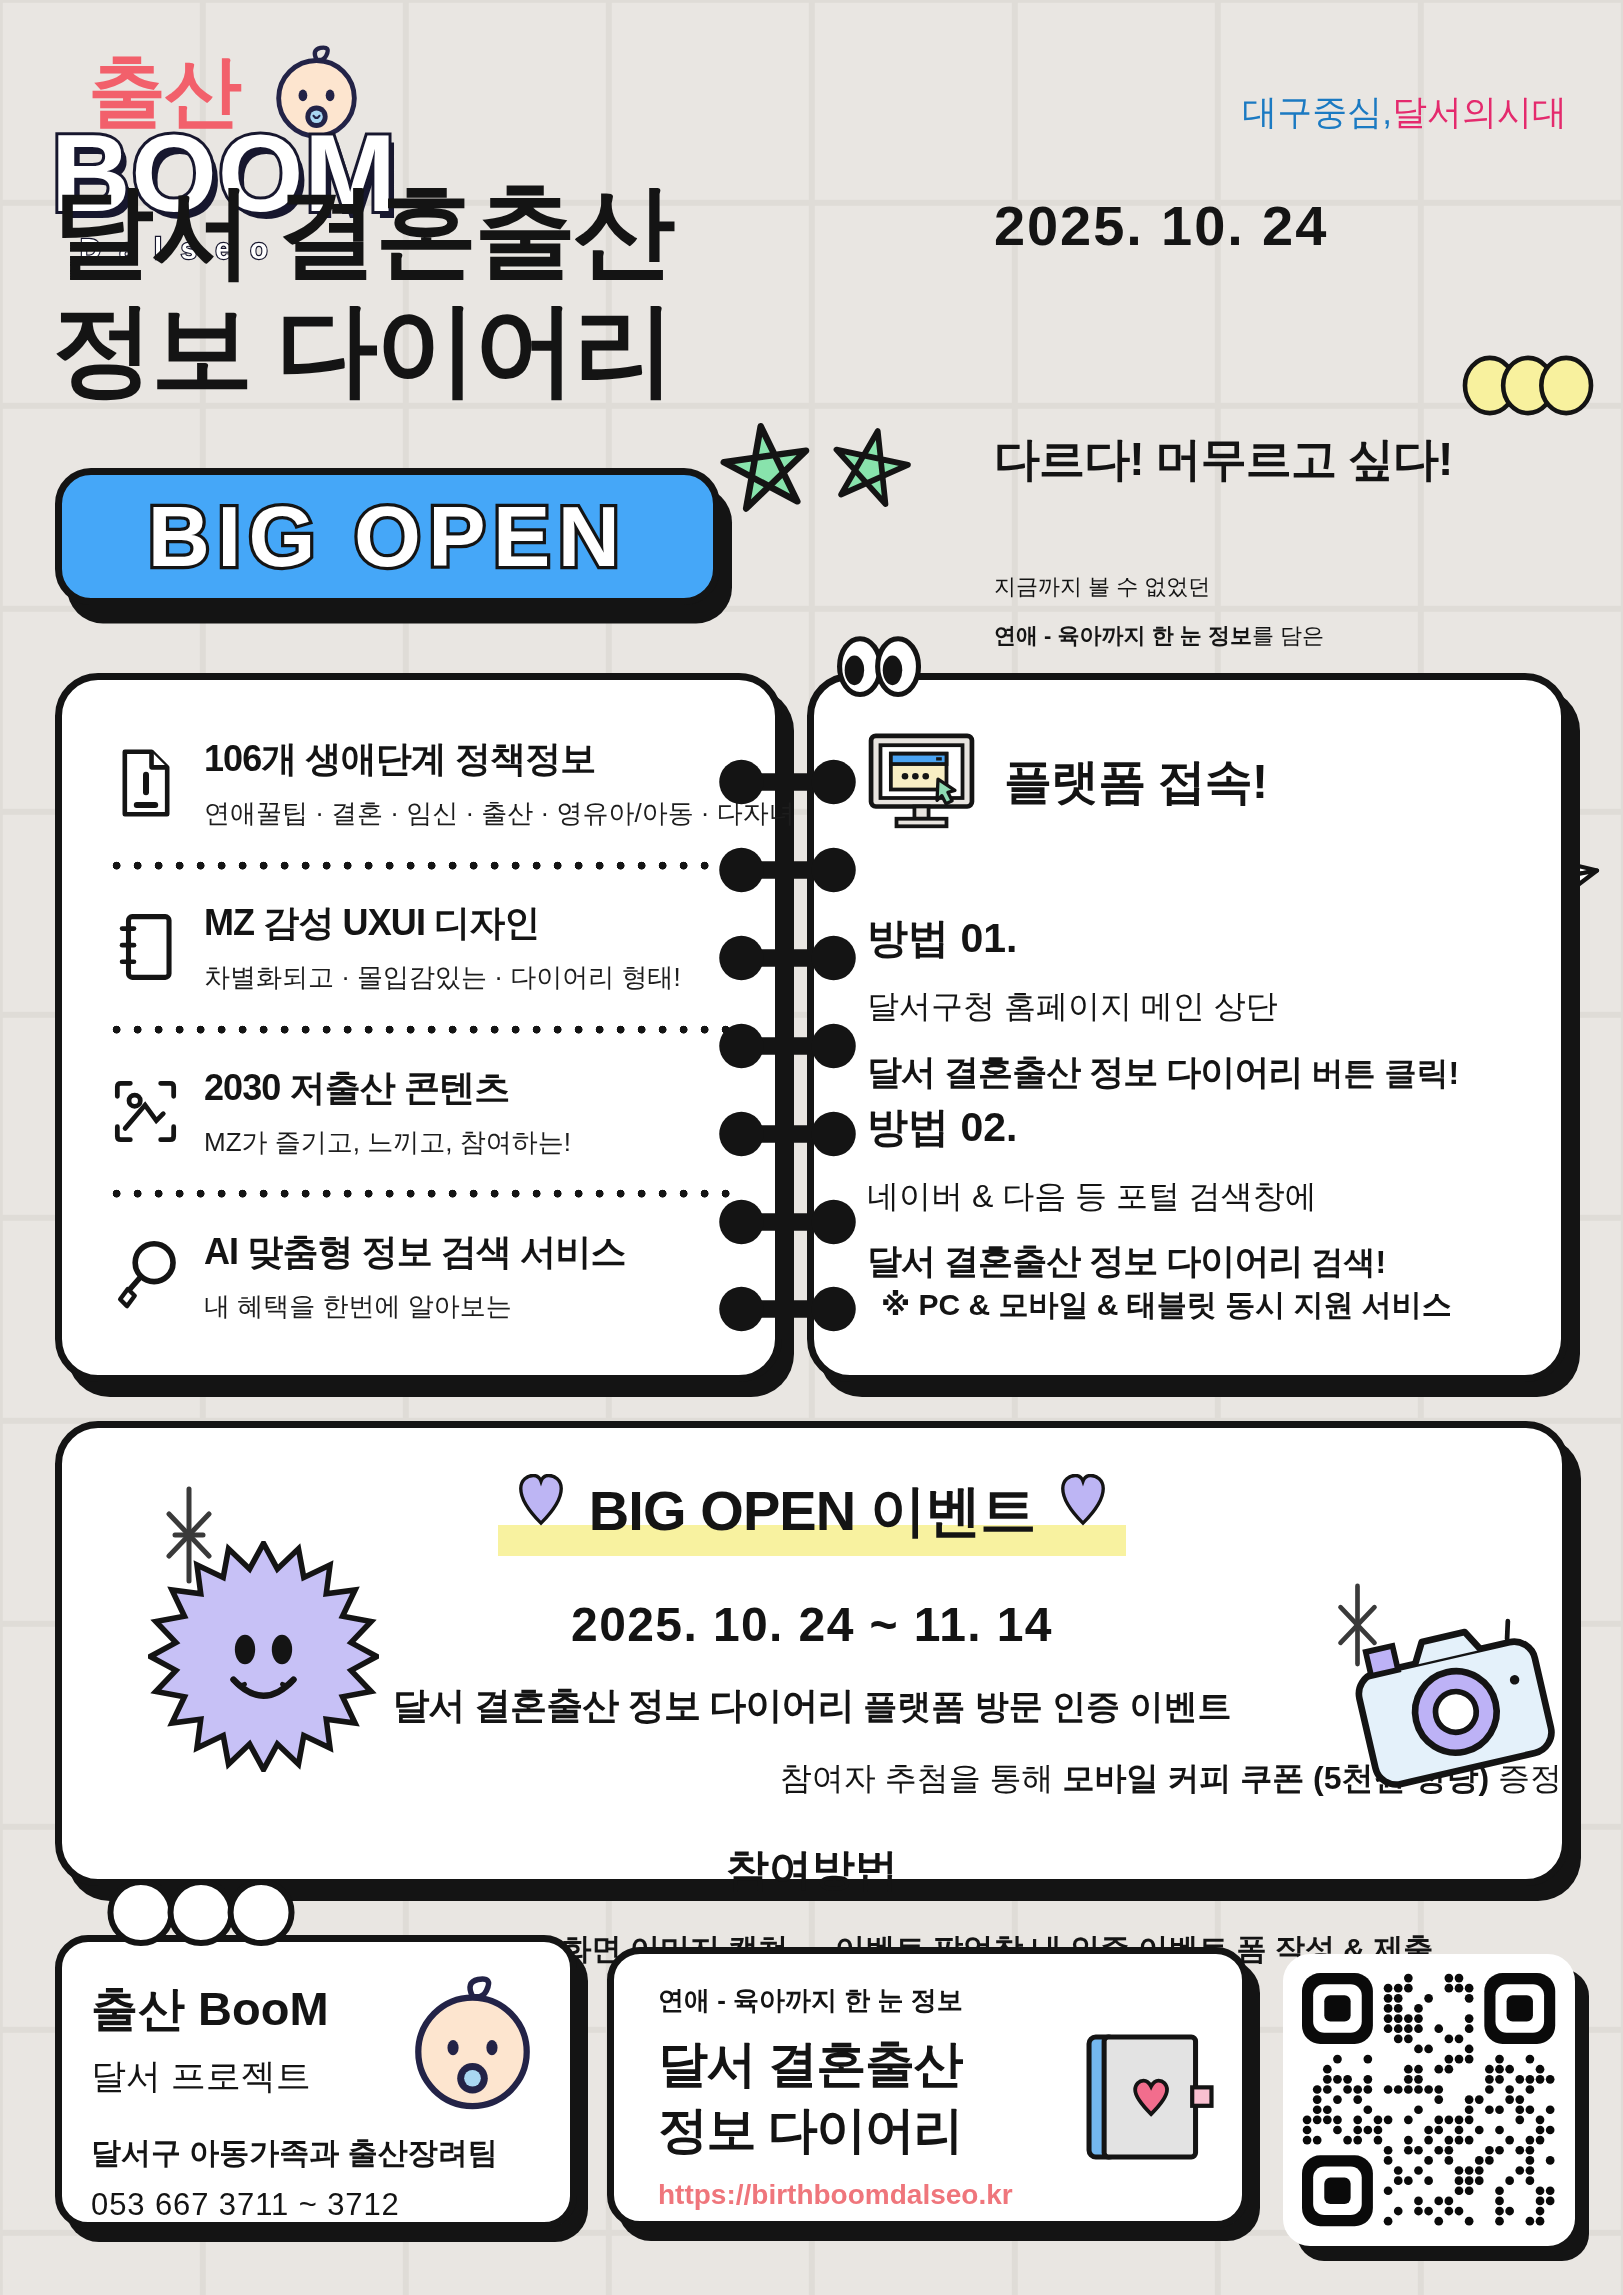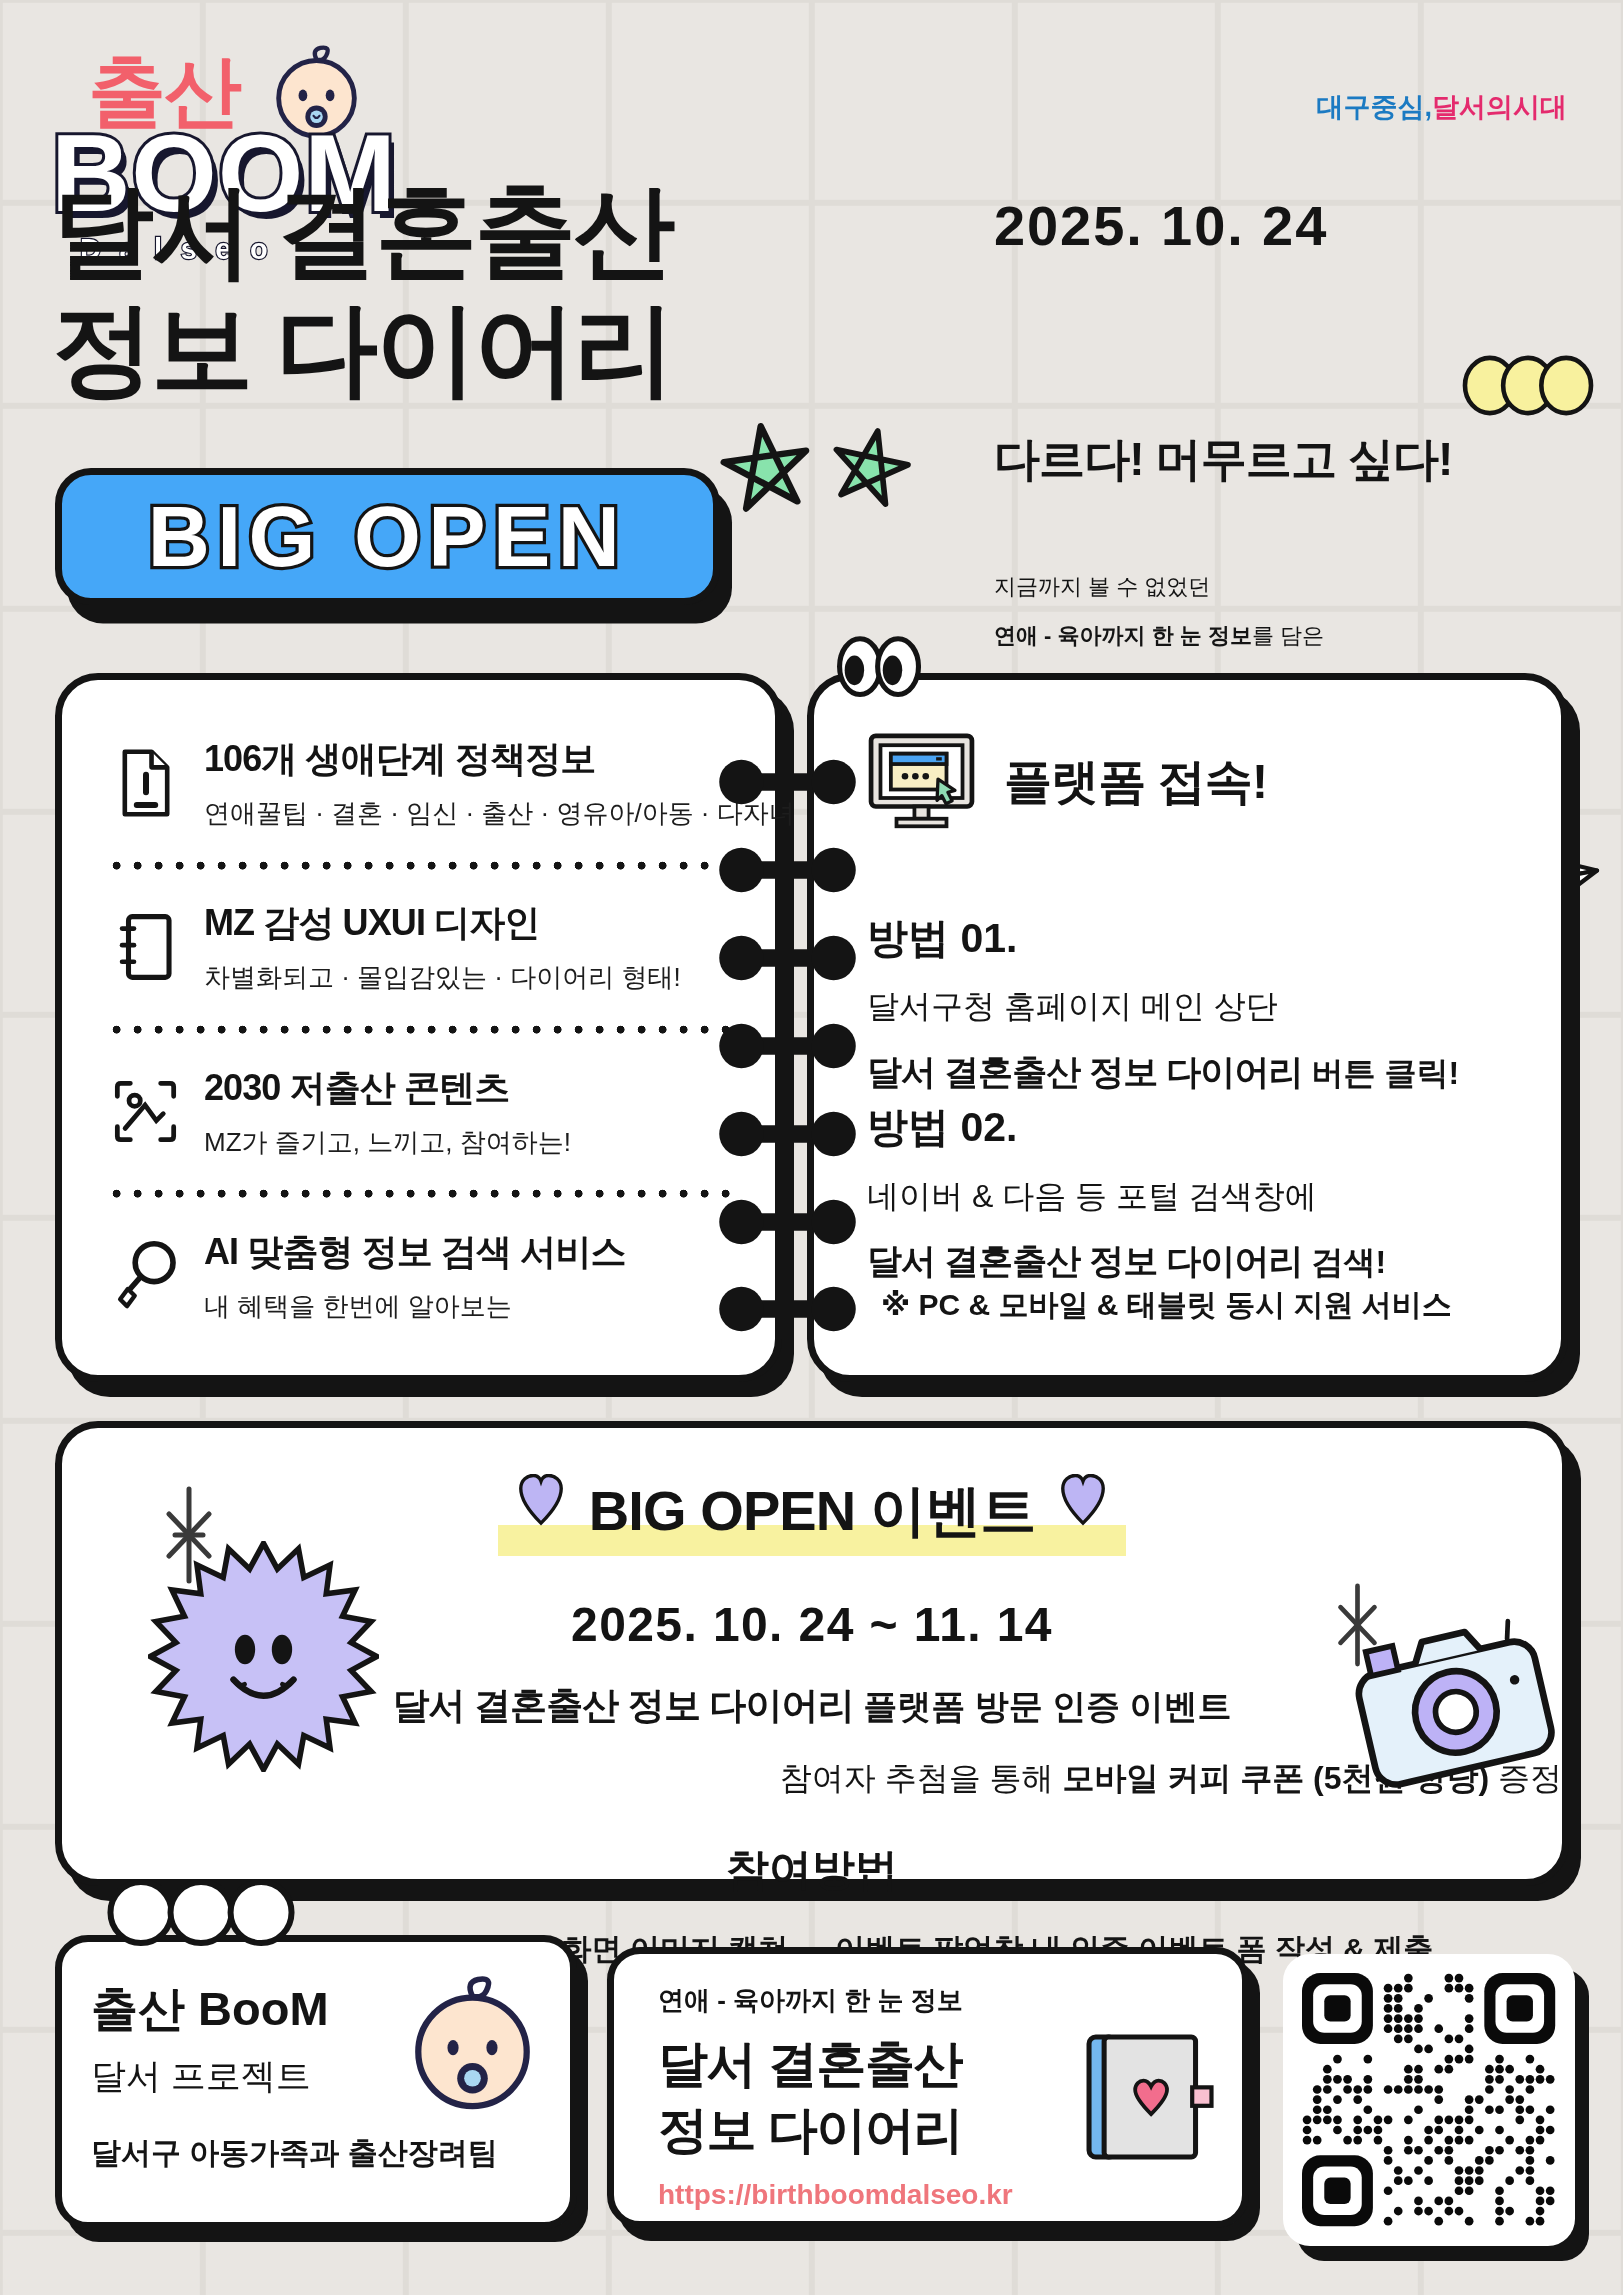--- a/index.html
+++ b/index.html
@@ -21,21 +21,21 @@
   .abs{position:absolute;}
   
   #logo{left:51px;top:35px;width:379px;height:153px;}
   #logo .chul{position:absolute;left:37px;top:4.6px;font-size:78px;font-weight:900;color:#f2606b;letter-spacing:-1.9px;}
   #logo .boom{position:absolute;left:0px;top:74px;font-size:110px;font-weight:900;color:#fff;
     -webkit-text-stroke:6px #17172e;paint-order:stroke fill;letter-spacing:0.9px;
     text-shadow:5.6px 7.4px 0 #17172e;}
   #logo .dalseo{position:absolute;left:29px;top:198px;font-size:29px;font-weight:700;color:#fff;
     -webkit-text-stroke:2.3px #17172e;paint-order:stroke fill;letter-spacing:18.5px;}
   #logo svg.baby{position:absolute;left:217px;top:9.3px;width:97px;height:97px;}
-  #slogan{right:56px;top:89px;font-size:27px;font-weight:700;white-space:nowrap;margin-left:48px;}
+  #slogan{right:56px;top:89px;font-size:35px;font-weight:400;white-space:nowrap;margin-left:48px;}
   #slogan .blue{color:#1b7ac2;}
   #slogan .pink{color:#e42a6d;}
   
   #hero-title{left:52px;top:172px;font-size:102px;font-weight:900;line-height:1.16;letter-spacing:-2.8px;}
   #stars{left:716px;top:414px;width:217px;height:116px;}
   #big-open{
     left:55px;top:468px;width:665px;height:137px;background:#45a7f8;
     border:7.9px solid var(--ink);border-radius:36px;
     box-shadow:12px 18.5px 0 var(--ink);
     display:flex;align-items:center;justify-content:center;
@@ -372,20 +372,21 @@
   <svg id="cloud" class="abs" viewBox="0 0 420 170">
     <circle cx="80" cy="85" r="66" fill="#fff" stroke="#141414" stroke-width="13"></circle>
     <circle cx="210" cy="85" r="66" fill="#fff" stroke="#141414" stroke-width="13"></circle>
     <circle cx="340" cy="85" r="66" fill="#fff" stroke="#141414" stroke-width="13"></circle>
   </svg>
 
   <div id="card-org" class="abs card">
     <div class="t1">출산 BooM</div>
     <div class="t2">달서 프로젝트</div>
     <div class="t3">달서구 아동가족과 출산장려팀</div>
+    <div class="t4">053 667 3711 ~ 3712</div>
     <svg class="baby" viewBox="0 0 200 200">
       <circle cx="100" cy="112" r="78" fill="#fde5cf" stroke="#232347" stroke-width="9"></circle>
       <path d="M100 32 q-10 -20 8 -24 q22 -4 12 16 q-6 12 -20 8" fill="none" stroke="#232347" stroke-width="8" stroke-linecap="round"></path>
       <ellipse cx="72" cy="106" rx="8" ry="11" fill="#232347"></ellipse>
       <ellipse cx="128" cy="106" rx="8" ry="11" fill="#232347"></ellipse>
       <circle cx="100" cy="150" r="22" fill="#232347"></circle>
       <circle cx="100" cy="150" r="12" fill="#a9d7f2"></circle>
     </svg>
   </div>
 

